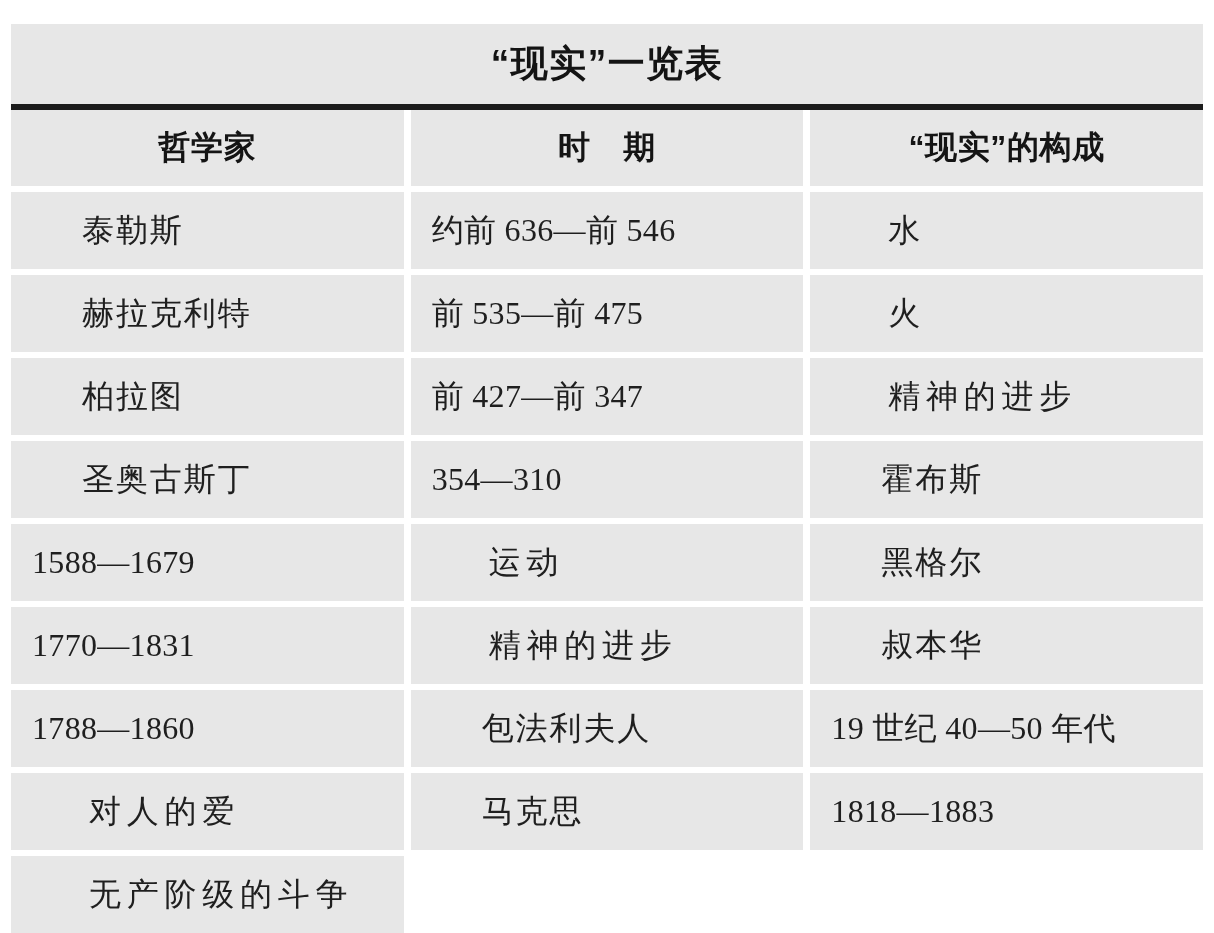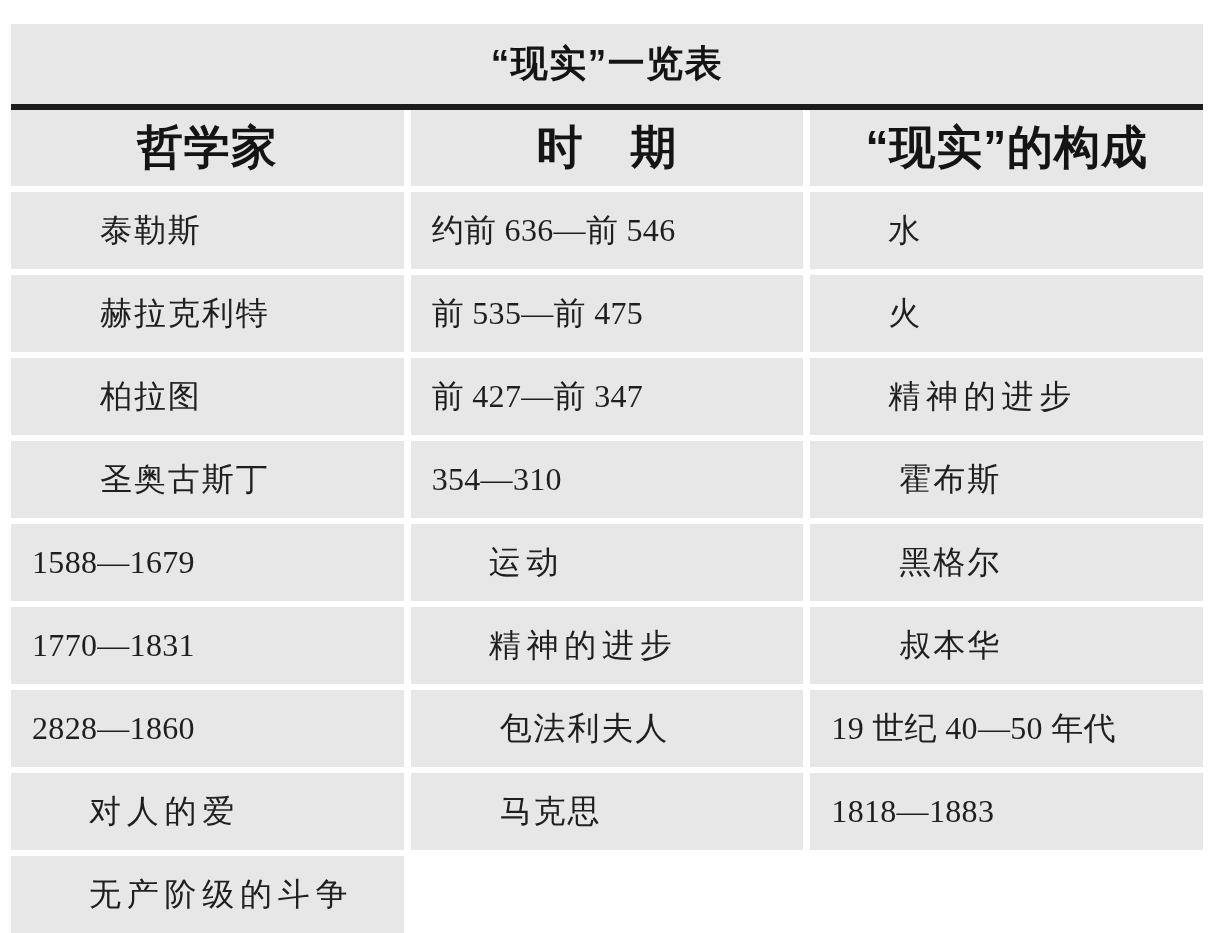--- a/index.html
+++ b/index.html
@@ -44,29 +44,29 @@
     background: #e7e7e7;
     display: flex;
     align-items: center;
     color: #1f1f1f;
   }
   .cell.header {
     height: 76px;
     justify-content: center;
     font-family: "Liberation Sans", sans-serif;
     font-weight: bold;
-    font-size: 46px;
+    font-size: 32px;
     color: #141414;
     letter-spacing: 0.02em;
   }
   .cell.body {
     height: 77px;
     font-size: 32px;
   }
-  .cell.col-philosopher { padding-left: 89px; letter-spacing: 0.06em; }
+  .cell.col-philosopher { padding-left: 71px; letter-spacing: 0.06em; }
   .cell.col-period     { padding-left: 21px; letter-spacing: 0.01em; }
   .cell.col-reality    { padding-left: 78px; letter-spacing: 0.18em; }
 </style>
 </head>
 <body>
 
 <div class="table-wrap">
 
   <div class="title-band">“现实”一览表</div>
 
@@ -95,21 +95,21 @@
 
     <div class="cell body col-philosopher">霍布斯</div>
     <div class="cell body col-period">1588—1679</div>
     <div class="cell body col-reality">运动</div>
 
     <div class="cell body col-philosopher">黑格尔</div>
     <div class="cell body col-period">1770—1831</div>
     <div class="cell body col-reality">精神的进步</div>
 
     <div class="cell body col-philosopher">叔本华</div>
-    <div class="cell body col-period">2828—1860</div>
+    <div class="cell body col-period">1788—1860</div>
 
     <div class="cell body col-philosopher">包法利夫人</div>
     <div class="cell body col-period">19 世纪 40—50 年代</div>
     <div class="cell body col-reality">对人的爱</div>
 
     <div class="cell body col-philosopher">马克思</div>
     <div class="cell body col-period">1818—1883</div>
     <div class="cell body col-reality">无产阶级的斗争</div>
 
   </div>

